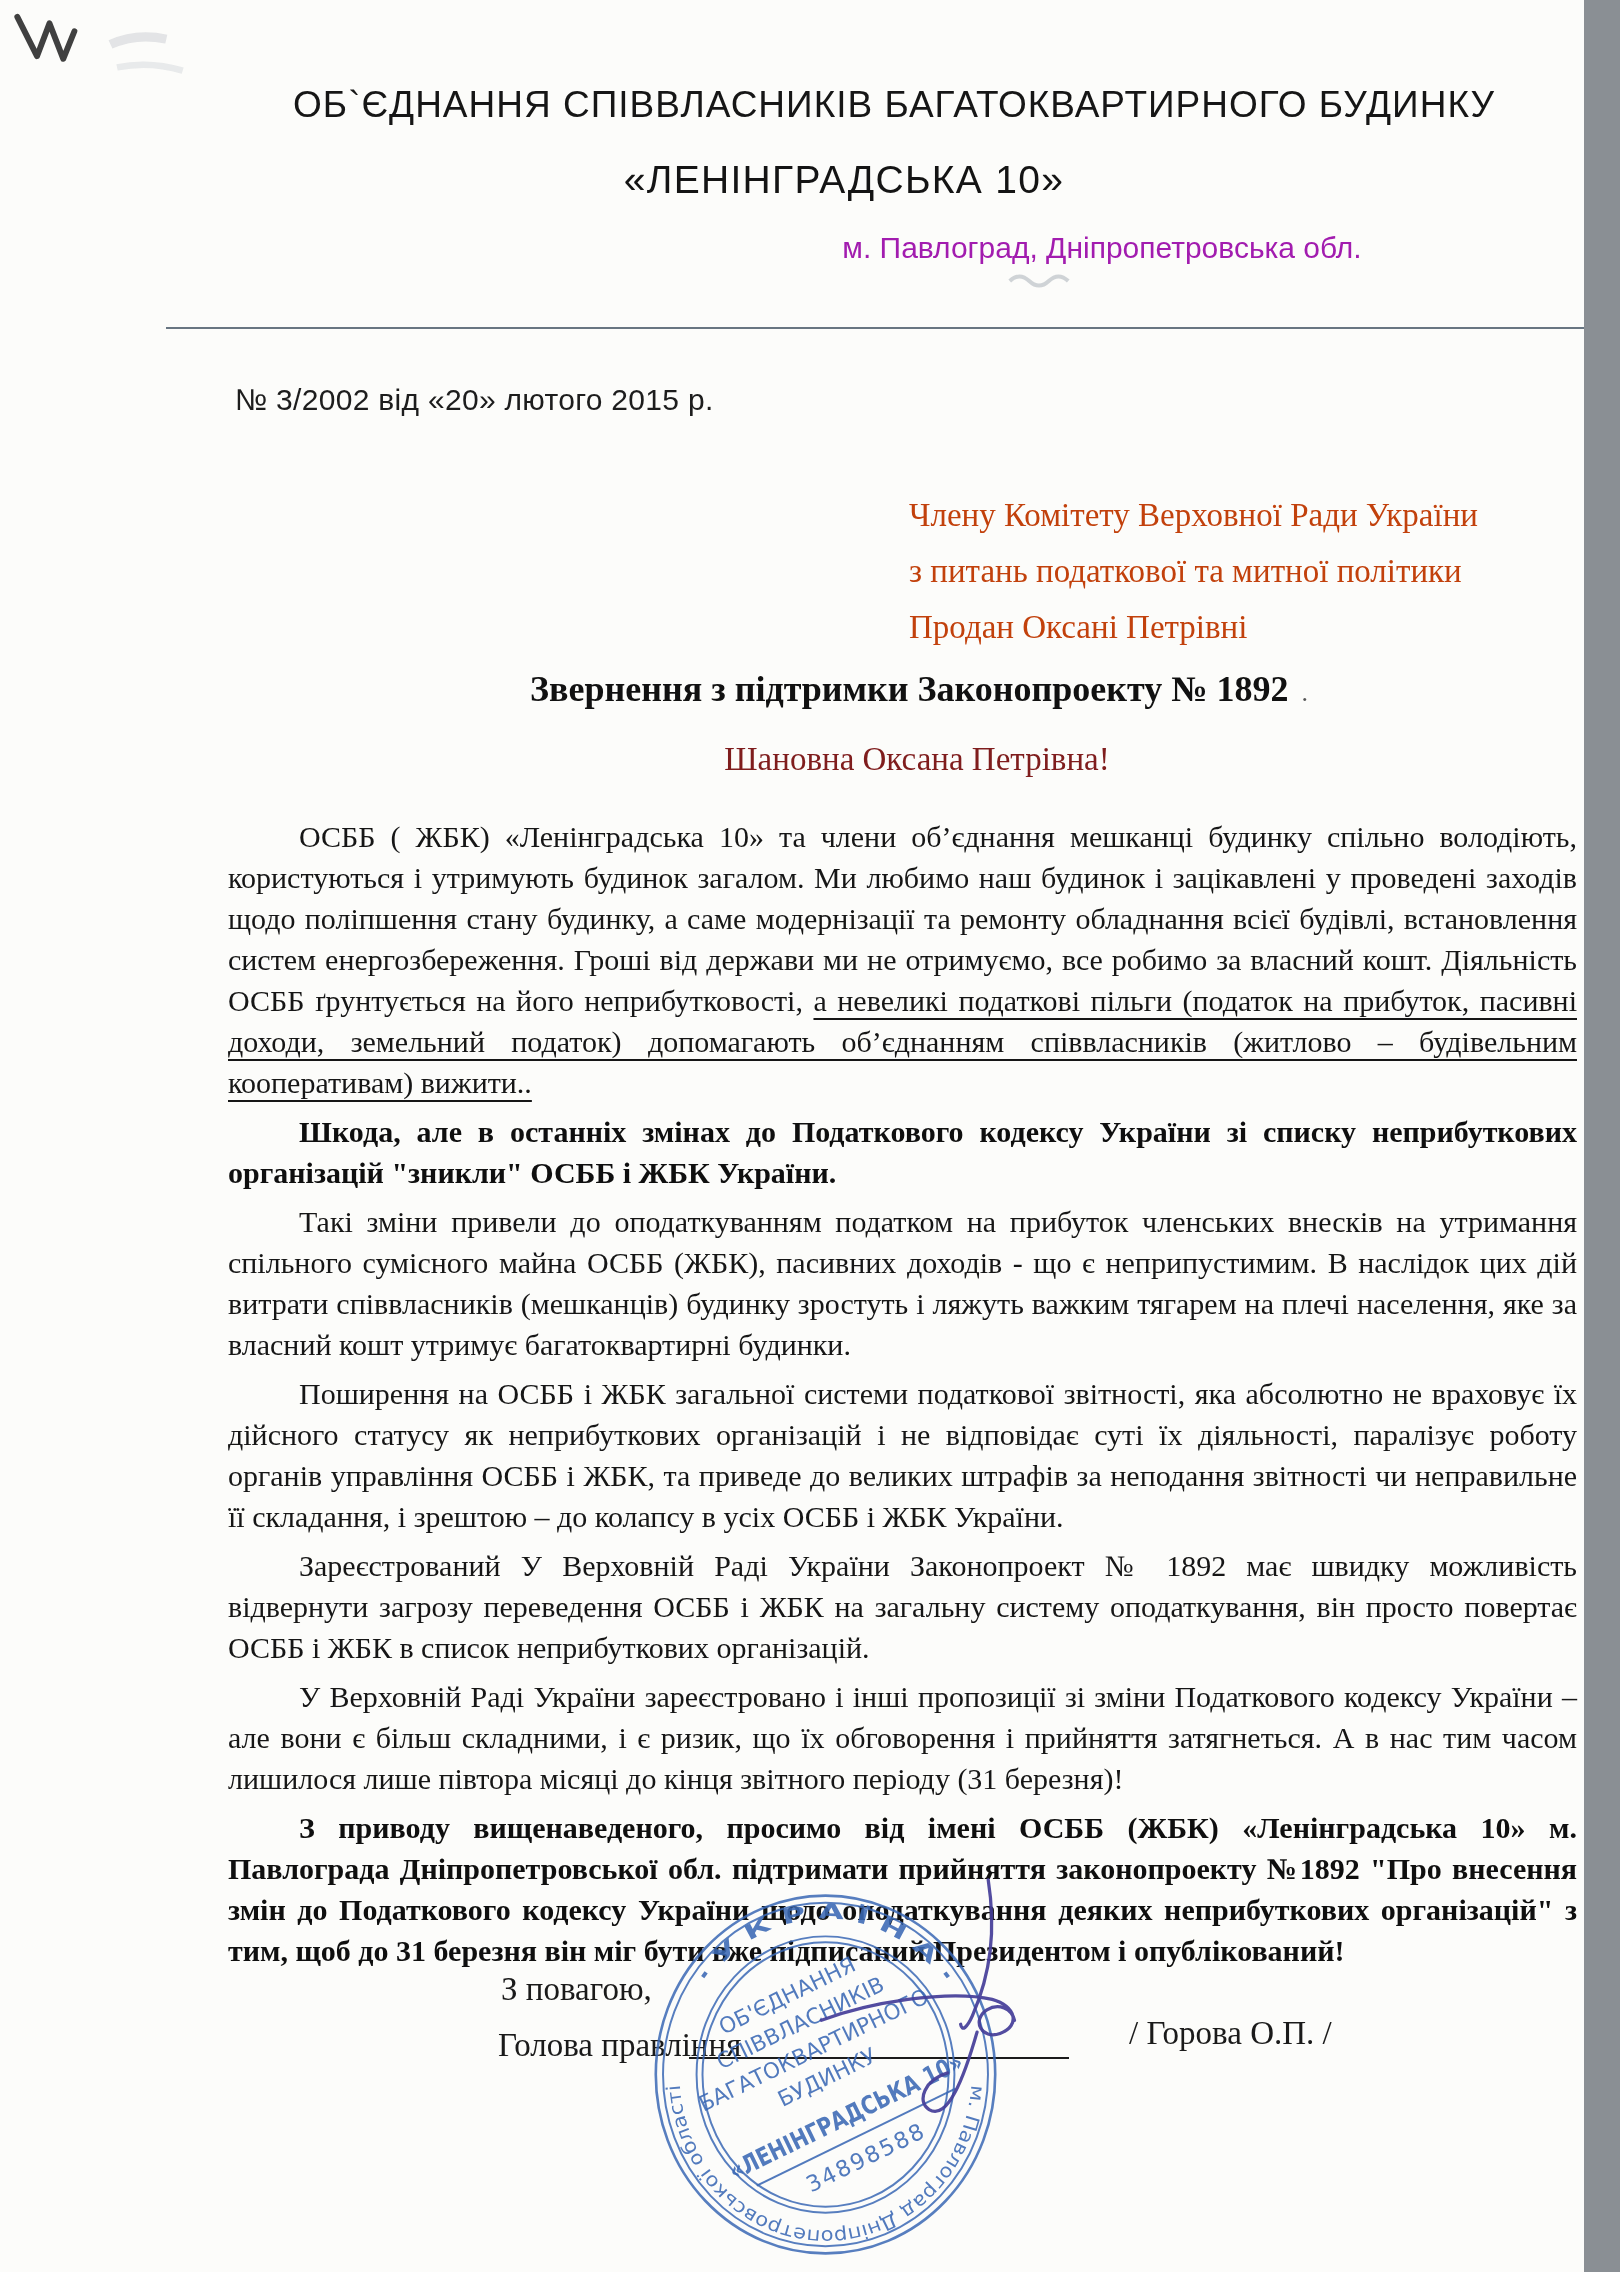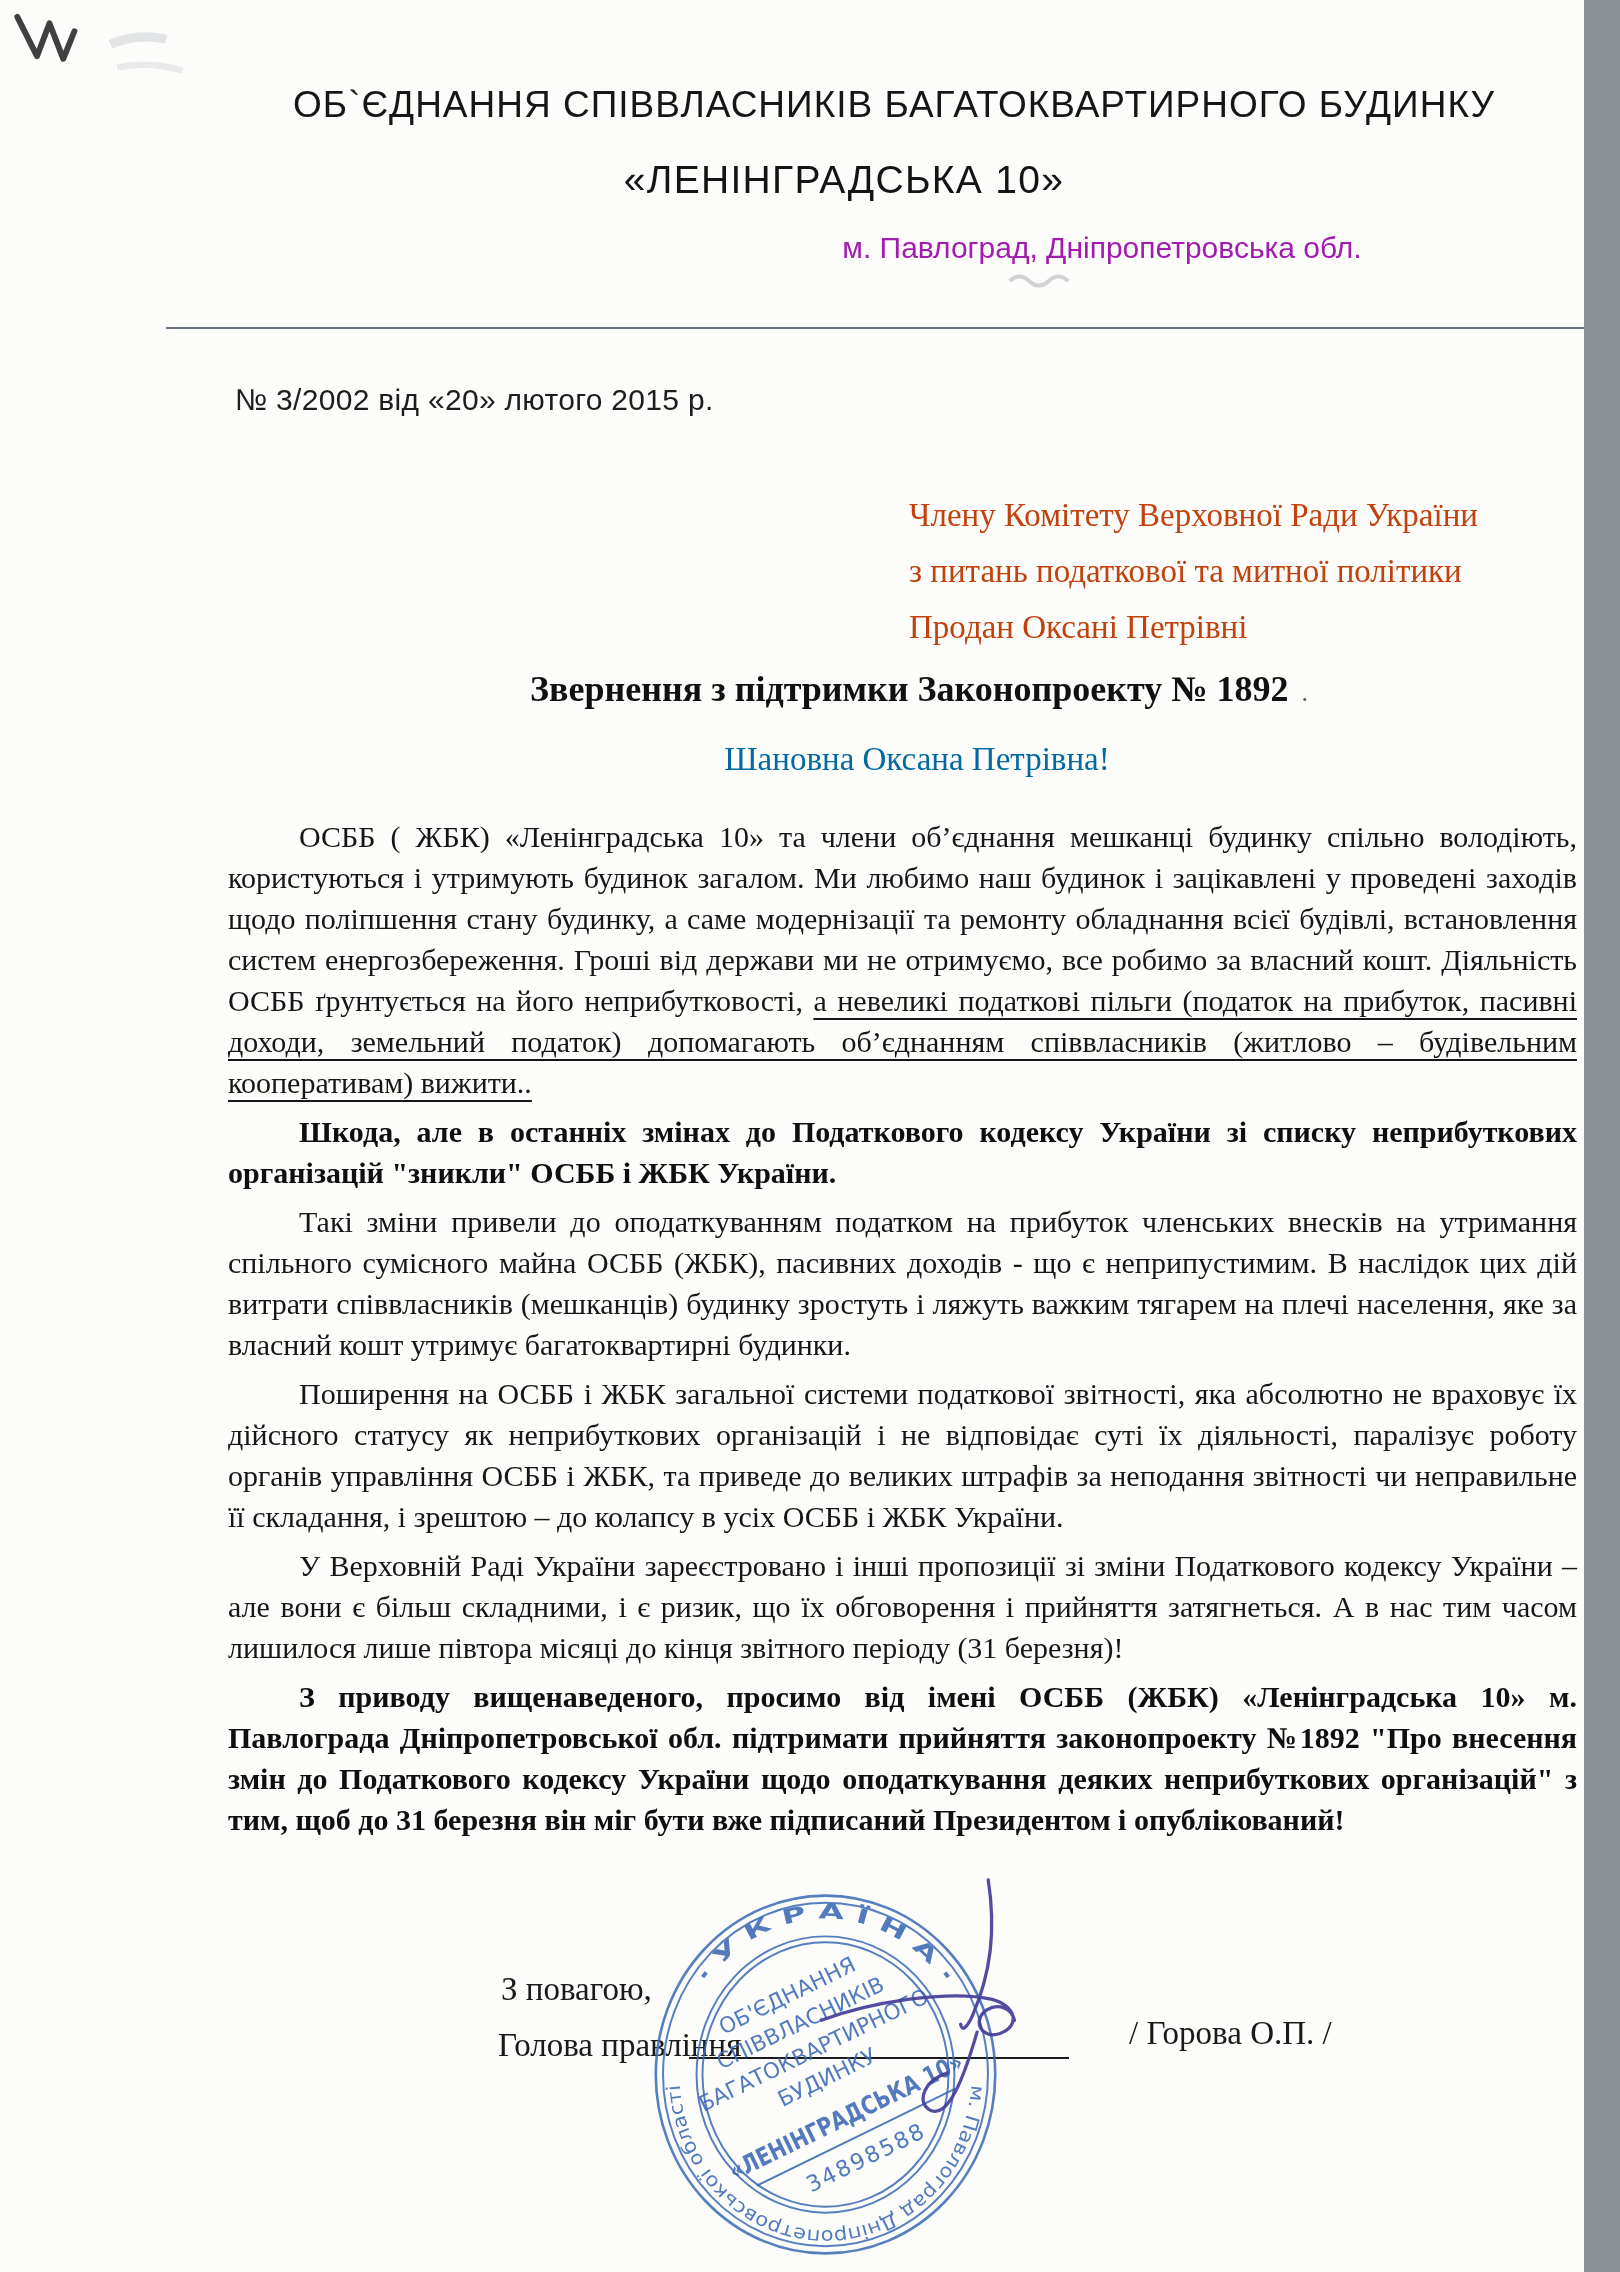--- a/index.html
+++ b/index.html
@@ -18,21 +18,21 @@
         font-size:30px;color:#a21caf;}
   .divider{top:327px;left:166px;width:1442px;height:2px;background:#4e5d6b;opacity:.85;}
   .refline{top:383px;left:235px;font-size:30px;letter-spacing:0.3px;color:#1d1d1d;}
   
   .addressee{top:487px;left:909px;font-size:33px;line-height:56px;color:#c2410c;}
   
   .title{top:668px;left:919px;transform:translateX(-50%);white-space:nowrap;
          font-size:36px;font-weight:bold;color:#111;}
   .title-dot{font-weight:normal;font-size:26px;color:#555;margin-left:13px;}
   .salutation{top:741px;left:917px;transform:translateX(-50%);white-space:nowrap;
-              font-size:33px;color:#0369a1;}
+              font-size:33px;color:#7f1d1d;}
   
   .body{top:808px;left:220px;width:1365px;font-size:30px;line-height:41px;
         text-align:justify;color:#161616;}
   .body p{margin:8px;text-indent:71px;}
   .body p.bold{font-weight:bold;color:#0f0f0f;}
   .ul{text-decoration:underline;text-decoration-thickness:2px;text-underline-offset:7.2px;}
   
   .regards{top:1971px;left:501px;font-size:33px;}
   .position{top:2027px;left:498px;font-size:33px;}
   .sigline{top:2057px;left:689px;width:380px;height:2px;background:#1b1b1b;}
@@ -78,20 +78,21 @@
   <div class="abs title">
     <span>Звернення з підтримки Законопроекту № 1892</span><span class="title-dot">.</span>
   </div>
   <div class="abs salutation">Шановна Оксана Петрівна!</div>
 
   <div class="abs body" id="letter-body">
       <p class=""><span>ОСББ ( ЖБК) «Ленінградська 10» та  члени об’єднання мешканці будинку спільно володіють, користуються і утримують будинок загалом. Ми любимо наш будинок і зацікавлені у проведені заходів щодо поліпшення стану будинку, а саме  модернізації та ремонту обладнання всієї будівлі, встановлення систем енергозбереження. Гроші від держави ми не отримуємо, все робимо за власний кошт. Діяльність ОСББ ґрунтується на його неприбутковості, </span><span class="ul">а  невеликі податкові пільги (податок на прибуток, пасивні доходи, земельний податок) допомагають об’єднанням співвласників  (житлово – будівельним кооперативам)  вижити..</span></p>
       <p class="bold"><span>Шкода, але  в останніх змінах до Податкового кодексу України зі списку неприбуткових організацій "зникли" ОСББ і ЖБК України.</span></p>
       <p class=""><span>Такі зміни привели до оподаткуванням податком на прибуток  членських внесків на утримання спільного сумісного майна ОСББ (ЖБК), пасивних доходів  -  що є неприпустимим. В наслідок цих дій витрати співвласників (мешканців) будинку зростуть і ляжуть важким тягарем на плечі населення, яке за власний кошт утримує багатоквартирні будинки.</span></p>
       <p class=""><span>Поширення на ОСББ і ЖБК загальної системи податкової звітності, яка абсолютно не враховує їх дійсного статусу як неприбуткових  організацій і не відповідає суті їх діяльності, паралізує роботу органів управління ОСББ і ЖБК, та приведе до великих штрафів за неподання звітності чи неправильне її складання, і зрештою – до колапсу в усіх ОСББ і ЖБК України.</span></p>
+      <p class=""><span>Зареєстрований У Верховній Раді України Законопроект № 1892  має швидку можливість відвернути загрозу переведення ОСББ і ЖБК на загальну систему оподаткування, він просто повертає ОСББ і ЖБК в список неприбуткових організацій.</span></p>
       <p class=""><span>У Верховній Раді України зареєстровано і інші пропозиції зі зміни Податкового кодексу України – але вони є більш складними, і є ризик, що їх обговорення і прийняття затягнеться. А в нас тим часом лишилося лише півтора місяці до кінця звітного періоду (31 березня)!</span></p>
       <p class="bold"><span>З приводу вищенаведеного,  просимо від імені ОСББ (ЖБК) «Ленінградська 10» м. Павлограда Дніпропетровської обл. підтримати прийняття законопроекту №1892 "Про внесення змін до Податкового кодексу України щодо оподаткування деяких неприбуткових організацій" з тим, щоб до 31 березня він міг бути вже підписаний Президентом і опублікований!</span></p>
     </div>
 
   <div class="abs regards">З повагою,</div>
   <div class="abs position">Голова правління</div>
   <div class="abs sigline"></div>
   <div class="abs nameblock">/ Горова О.П. /</div>
 
   <svg class="abs stamp" id="stamp-svg" width="371" height="379" viewBox="0 0 564 576">

